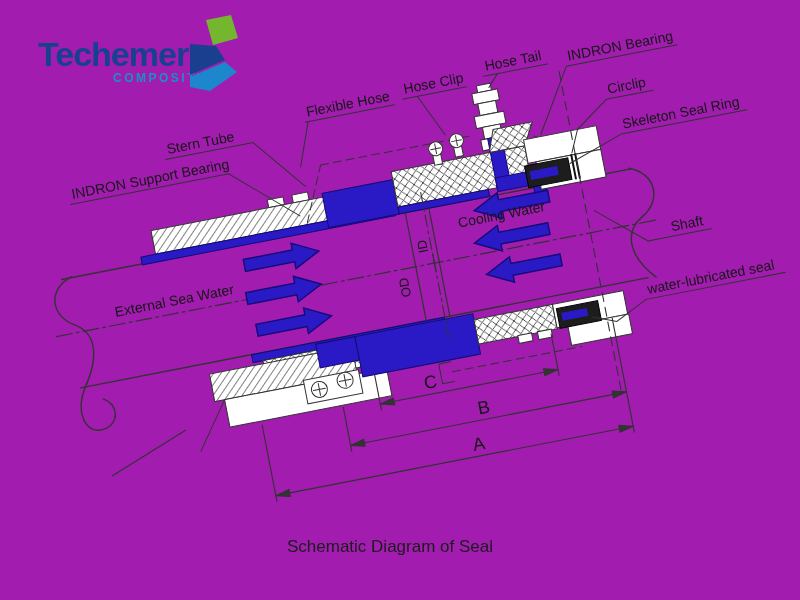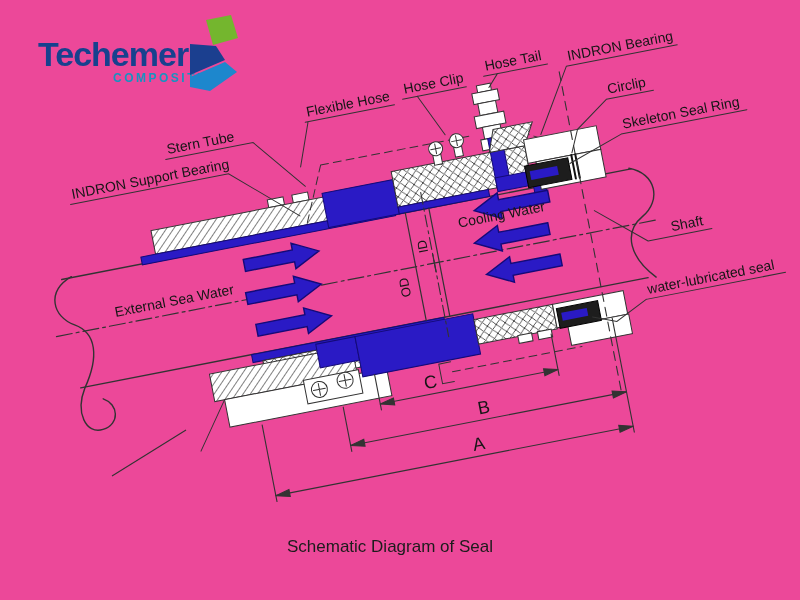--- a/index.html
+++ b/index.html
@@ -1,17 +1,17 @@
 <!DOCTYPE html>
 <html><head>
 <meta charset="utf-8">
 <style>
   html,body{margin:0;padding:0;background:#ffffff;width:800px;height:600px;overflow:hidden;
             font-family:"Liberation Sans",sans-serif;}
-  .stage{position:relative;width:800px;height:600px;background:#ec4899;}
+  .stage{position:relative;width:800px;height:600px;background:#a21caf;}
   svg{position:absolute;left:0;top:0;}
   text{font-family:"Liberation Sans",sans-serif;}
 </style>
 </head>
 <body>
 
 <div class="stage">
 <svg width="800" height="600" viewBox="0 0 800 600">
   <defs>
     <pattern id="hatch" width="6" height="6" patternUnits="userSpaceOnUse" patternTransform="rotate(45)">

